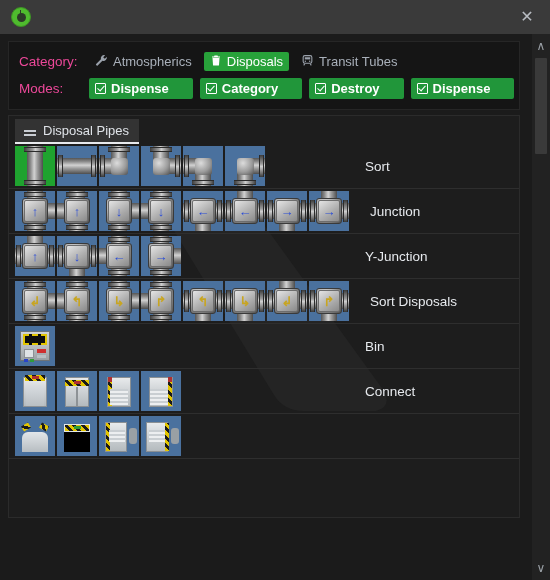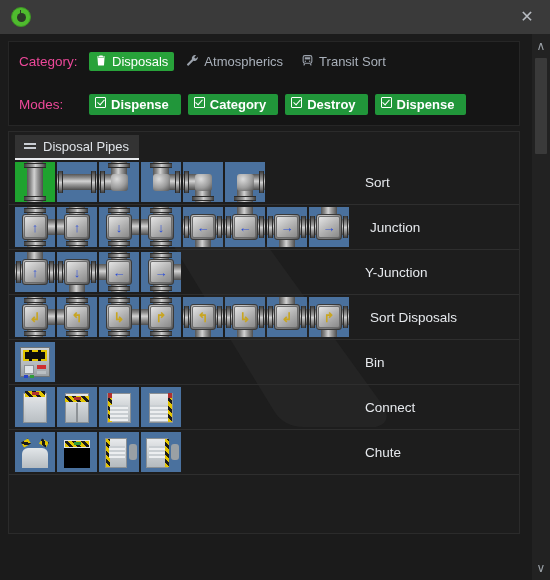--- a/index.html
+++ b/index.html
@@ -62,41 +62,41 @@
 
   
   .options-panel {
     background: #151515;
     border: 1px solid #262626;
     padding: 8px 10px 9px 10px;
     width: 512px;
     flex: 0 0 auto;
   }
   .opt-row { display: flex; align-items: center; min-height: 23px; }
-  .opt-row + .opt-row { margin-top: 20px; }
+  .opt-row + .opt-row { margin-top: 4px; }
   .opt-label {
     color: #ec4899; font-size: 13.5px;
     width: 70px; flex: 0 0 70px;
   }
   .chip {
     display: inline-flex; align-items: center; gap: 5px;
     font-size: 13px; color: #a9b0ba;
     padding: 2px 6px; border-radius: 2px;
     margin-right: 6px; cursor: pointer;
     white-space: nowrap;
   }
   .chip.selected { background: #28a23a; color: #ffffff; }
   .chip .gl { font-size: 12px; line-height: 1; display: inline-block; }
   .chip.selected .gl { color: #ffffff; }
 
   .mode-chip {
-    display: inline-flex; align-items: flex-start; gap: 5px;
+    display: inline-flex; align-items: center; gap: 5px;
     background: #21963a; color: #fff;
     font-size: 13px; font-weight: bold;
-    padding: 3px 12px 3px 6px;
+    padding: 3px 24px 3px 6px;
     border-radius: 2px; margin-right: 7px;
     cursor: pointer; white-space: nowrap;
   }
   .cbox {
     width: 11px; height: 11px;
     border: 1.4px solid #ffffff; border-radius: 1px;
     position: relative; flex: 0 0 11px;
   }
   .cbox::after {
     content: ""; position: absolute;
@@ -122,21 +122,21 @@
     width: 240px; height: 250px;
     pointer-events: none;
     opacity: 1;
   }
   .tabbar {
     position: relative; z-index: 2;
     height: 28px; display: flex; align-items: flex-end;
     padding: 4px 0 0 6px;
   }
   .tab {
-    display: inline-flex; align-items: center; gap: 7px;
+    display: inline-flex; align-items: flex-end; gap: 7px;
     background: #333333;
     color: #dfe3e8; font-size: 13px;
     padding: 4px 10px 4px 9px;
     border-bottom: 2px solid #e8eaed;
     cursor: pointer;
   }
   .tab .menu-ico { width: 12px; height: 9px; display: inline-block; position: relative; }
   .tab .menu-ico span {
     position: absolute; left: 0; width: 12px; height: 2px; background: #c9cdd3;
   }
@@ -268,47 +268,47 @@
     </div>
     <div class="title-close">✕</div>
   </div>
 
   <div class="body">
 
     <div class="options-panel">
 
       <div class="opt-row">
         <div class="opt-label">Category:</div>
+        <div class="chip">
+          <span class="gl">
+            <svg width="13" height="13" viewBox="0 0 24 24">
+                <path d="M21.7 5.3l-3.6 3.6-3-3 3.6-3.6a6 6 0 00-7.8 7.3L2.6 17.9a2 2 0 102.8 2.8l8.3-8.3a6 6 0 008-7.1z" fill="#9aa1ab"></path>
+              </svg>
+          </span>
+          <span>Atmospherics</span>
+        </div>
         <div class="chip selected">
           <span class="gl">
             <svg width="12" height="13" viewBox="0 0 24 24">
                 <path d="M9 2h6l1 2h4v2H4V4h4l1-2zM5 7h14l-1 14a1 1 0 01-1 1H7a1 1 0 01-1-1L5 7z" fill="#ffffff"></path>
               </svg>
           </span>
           <span>Disposals</span>
-        </div>
-        <div class="chip">
-          <span class="gl">
-            <svg width="13" height="13" viewBox="0 0 24 24">
-                <path d="M21.7 5.3l-3.6 3.6-3-3 3.6-3.6a6 6 0 00-7.8 7.3L2.6 17.9a2 2 0 102.8 2.8l8.3-8.3a6 6 0 008-7.1z" fill="#9aa1ab"></path>
-              </svg>
-          </span>
-          <span>Atmospherics</span>
         </div>
         <div class="chip">
           <span class="gl">
             <svg width="13" height="13" viewBox="0 0 24 24">
                 <rect x="4" y="3" width="16" height="14" rx="3" fill="none" stroke="#9aa1ab" stroke-width="2"></rect>
                 <rect x="7" y="6" width="10" height="4" fill="#9aa1ab"></rect>
                 <circle cx="8" cy="13.5" r="1.4" fill="#9aa1ab"></circle>
                 <circle cx="16" cy="13.5" r="1.4" fill="#9aa1ab"></circle>
                 <path d="M7 18l-2 3M17 18l2 3" stroke="#9aa1ab" stroke-width="2"></path>
               </svg>
           </span>
-          <span>Transit Sort</span>
+          <span>Transit Tubes</span>
         </div>
       </div>
 
       <div class="opt-row">
         <div class="opt-label">Modes:</div>
         <div class="mode-chip">
           <span class="cbox"></span>
           <span>Dispense</span>
         </div>
         <div class="mode-chip">
@@ -670,21 +670,20 @@
               <div class="px slats" style="left:10px;width:16px;top:14px;height:12px"></div>
               <div class="px" style="right:2px;top:12px;width:8px;height:16px;background:#9aa0a4;border-radius:3px"></div>
             </div>
             <div class="cell">
               <div class="px panel-white" style="left:5px;width:22px"></div>
               <div class="px hazard" style="left:24px;top:7px;width:4px;height:28px;background:repeating-linear-gradient(45deg,#e2c500 0 3px,#1a1a1a 3px 6px)"></div>
               <div class="px slats" style="left:8px;width:16px;top:14px;height:12px"></div>
               <div class="px" style="right:2px;top:12px;width:8px;height:16px;background:#9aa0a4;border-radius:3px"></div>
             </div>
           </div>
-          <div class="row-label">Chute</div>
         </div>
 
       </div>
     </div>
   </div>
 
   <div class="scrollbar">
     <div class="sb-arrow">∧</div>
     <div class="sb-track">
       <div class="sb-thumb"></div>

